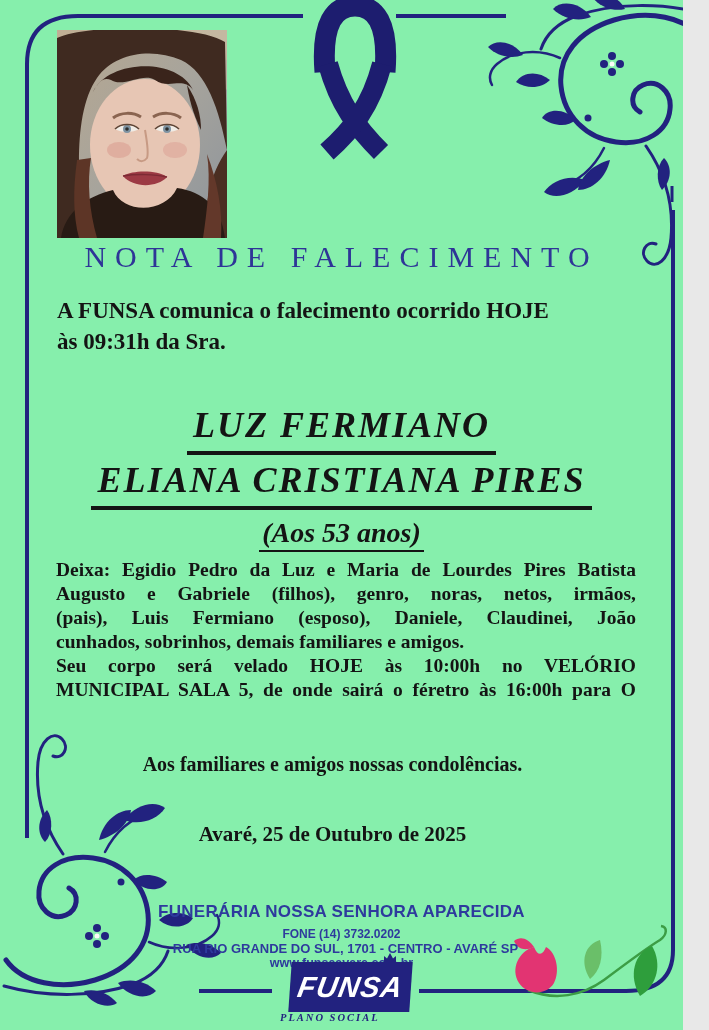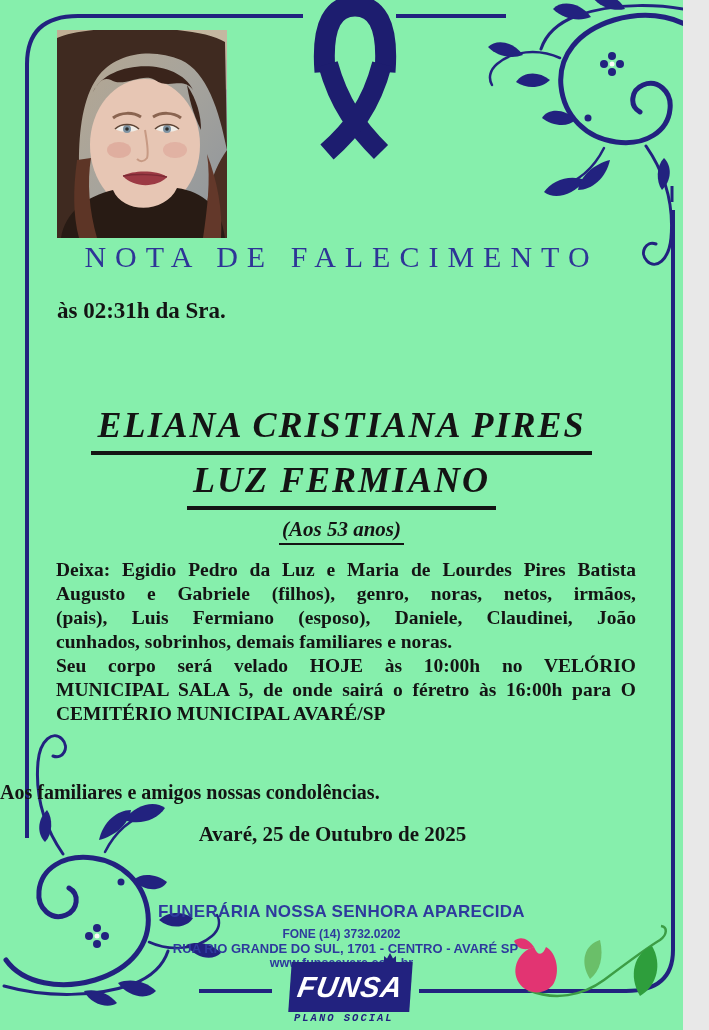--- a/index.html
+++ b/index.html
@@ -23,31 +23,31 @@
   .nameblock {
     position:absolute; left:0; right:0; top:401px; text-align:center;
   }
   .nameblock .nline { line-height:49px; }
   .nameblock .nline span {
     display:inline-block; font-size:36px; font-weight:700; font-style:italic;
     letter-spacing:2px; border-bottom:4px solid #141414; padding:0 6px 1px 6px;
   }
   .age { margin-top:6px; }
   .age span {
-    display:inline-block; font-size:21px; font-weight:700; font-style:italic;
+    display:inline-block; font-size:28px; font-weight:700; font-style:italic;
     border-bottom:2.5px solid #141414; padding:0 3px 1px 3px;
   }
   .obody {
     position:absolute; left:56px; top:558px; width:580px;
     font-size:19.5px; font-weight:700; line-height:24px;
   }
   .obody .just { text-align:justify; text-align-last:justify; }
   .condolences {
-    position:absolute; left:0; right:18px; top:753px; 
-    font-size:20px; font-weight:700;margin-top:28px;
+    position:absolute; left:0; right:18px; top:753px; text-align:center;
+    font-size:20px; font-weight:700;
   }
   .dateline {
     position:absolute; left:0; right:18px; top:822px; text-align:center;
     font-size:21px; font-weight:700;
   }
   .footer {
     position:absolute; left:0; right:0; top:902px; text-align:center;
     color:#2e3a9d; font-family:"Liberation Sans", sans-serif; font-weight:700;
   }
   .footer .f1 { font-size:17px; line-height:20px; letter-spacing:0.3px; }
@@ -60,22 +60,22 @@
     background:#22227f; transform:skewX(-4deg);
     display:flex; align-items:center; justify-content:center;
   }
   .logo-box span {
     color:#ffffff; font-family:"Liberation Sans", sans-serif;
     font-weight:700; font-style:italic; font-size:29px; letter-spacing:1px;
     transform:skewX(-6deg);
   }
   .crown { position:absolute; left:383px; top:953px; }
   .logo-sub {
-    position:absolute; left:294px; top:1012px;
-    color:#22227f; font-family:Liberation Mono, monospace;
+    position:absolute; left:280px; top:1012px;
+    color:#22227f; font-family:Liberation Serif, serif;
     font-style:italic; font-weight:700; font-size:10.5px; letter-spacing:2px;
   }
 </style>
 </head>
 <body>
 
 <div class="page">
 
   <svg class="deco" width="709" height="1030" viewBox="0 0 709 1030">
     <defs>
@@ -163,43 +163,43 @@
     <path d="M66,146 C78,144 98,144 110,147" stroke="#7c2a34" stroke-width="1.5" fill="none"></path>
     <path d="M70,176 C80,182 96,182 106,176 C102,188 74,188 70,176 Z" fill="#d8b09c" opacity="0.7"></path>
     <path d="M4,208 C8,182 30,166 56,160 C66,184 108,184 120,158 C146,162 164,176 168,208 Z" fill="#281b14"></path>
     <path d="M20,130 C16,160 16,185 22,208 L40,208 C32,180 30,152 34,128" fill="#5d3526"></path>
     <path d="M146,208 C150,180 154,150 150,124 C160,150 166,180 164,208 Z" fill="#63382a"></path>
   </svg>
 
   <div class="title">NOTA DE FALECIMENTO</div>
 
   <div class="announce">
-    <div>às 02:31h da Sra.</div>
+    <div>A FUNSA comunica o falecimento ocorrido HOJE</div>
+    <div>às 09:31h da Sra.</div>
   </div>
 
   <div class="nameblock">
     <div class="nline">
-      <span>ELIANA CRISTIANA PIRES</span>
+      <span>LUZ FERMIANO</span>
     </div>
     <div class="nline">
-      <span>LUZ FERMIANO</span>
+      <span>ELIANA CRISTIANA PIRES</span>
     </div>
     <div class="age">
       <span>(Aos 53 anos)</span>
     </div>
   </div>
 
   <div class="obody">
     <div class="just">Deixa: Egidio Pedro da Luz e Maria de Lourdes Pires Batista</div>
     <div class="just">Augusto e Gabriele (filhos), genro, noras, netos, irmãos,</div>
     <div class="just">(pais), Luis Fermiano (esposo), Daniele, Claudinei, João</div>
-    <div>cunhados, sobrinhos, demais familiares e noras.</div>
+    <div>cunhados, sobrinhos, demais familiares e amigos.</div>
     <div class="just">Seu corpo será velado HOJE às 10:00h no VELÓRIO</div>
     <div class="just">MUNICIPAL SALA 5, de onde sairá o féretro às 16:00h para O</div>
-    <div>CEMITÉRIO MUNICIPAL AVARÉ/SP</div>
   </div>
 
   <div class="condolences">Aos familiares e amigos nossas condolências.</div>
   <div class="dateline">Avaré, 25 de Outubro de 2025</div>
 
   <div class="footer">
     <div class="f1">FUNERÁRIA NOSSA SENHORA APARECIDA</div>
     <div class="f2">FONE (14) 3732.0202</div>
     <div class="f3">RUA RIO GRANDE DO SUL, 1701 - CENTRO - AVARÉ SP</div>
     <div class="f4">www.funsaavare.com.br</div>

